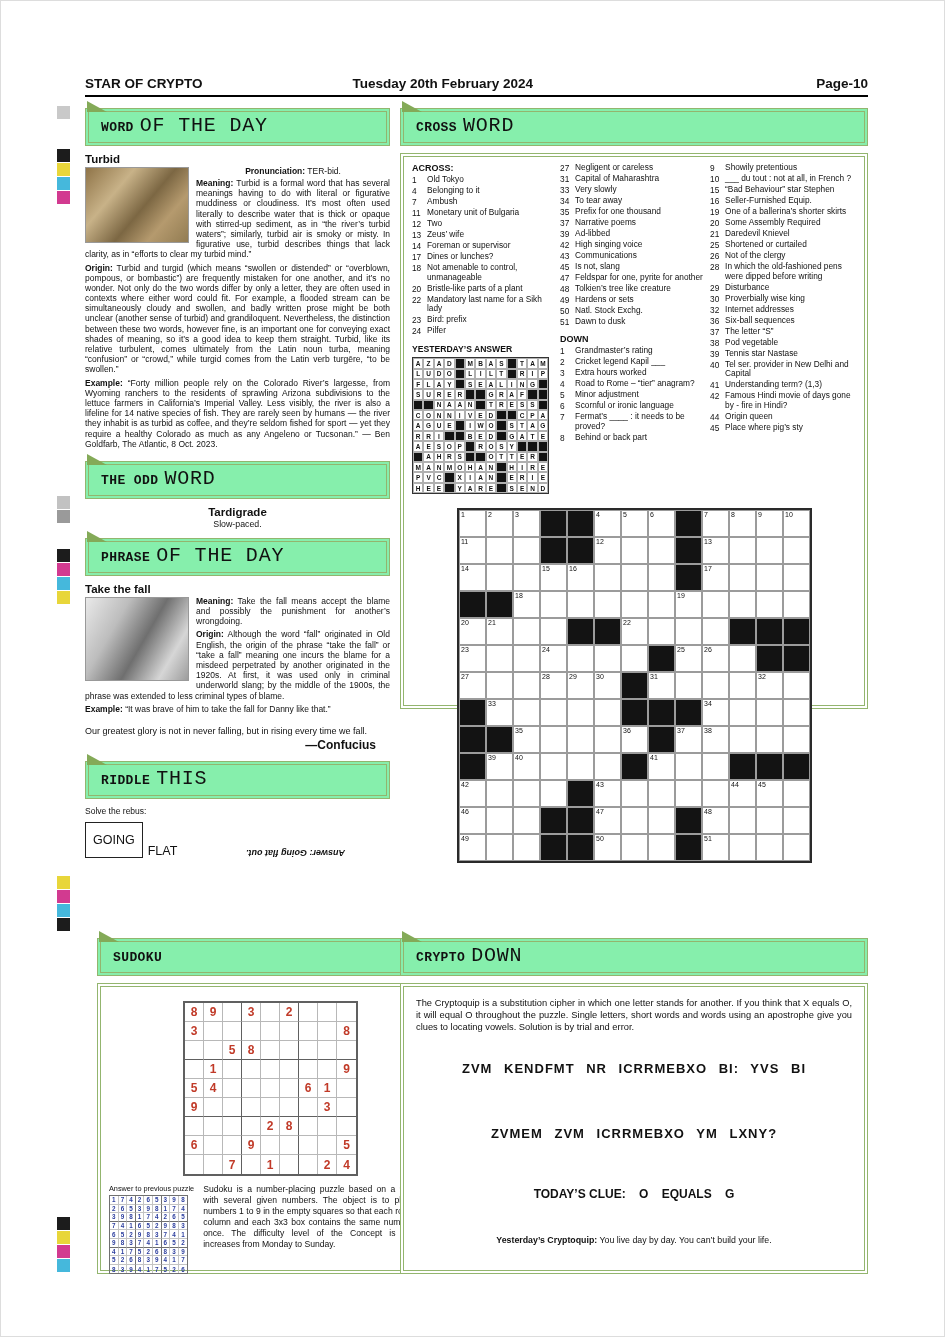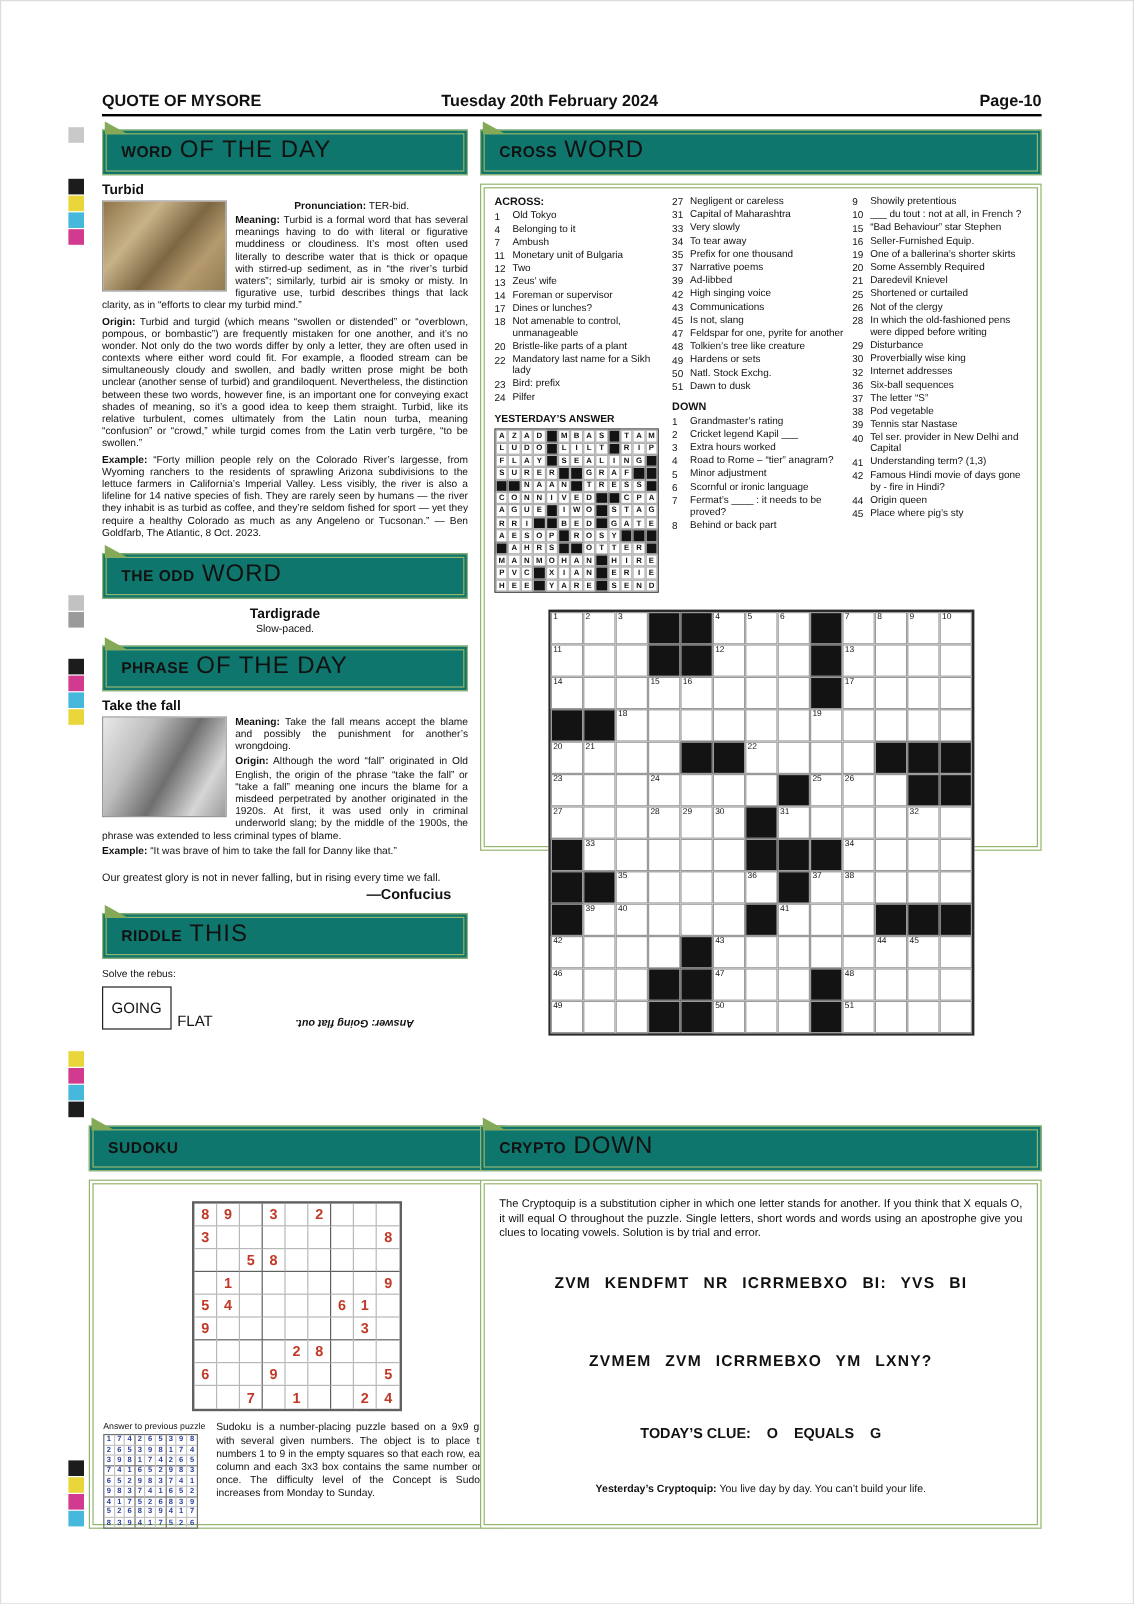--- a/index.html
+++ b/index.html
@@ -11,21 +11,21 @@
   
   .masthead { position:absolute; left:85px; top:76px; width:783px; display:flex; align-items:flex-end;
               font-weight:bold; font-size:13.5px; border-bottom:2.5px solid #000; padding-bottom:4px; }
   .masthead .mid { margin-left:150px; }
   .masthead .pg  { margin-left:auto; }
 
   
   .pmark { position:absolute; width:13px; height:13px; }
 
   
-  .sec-hdr { position:relative; border:4px double #93b56e; background:#0f766e; padding:2px 12px 5px; margin-bottom:7px; }
+  .sec-hdr { position:relative; border:4px double #93b56e; background:#86efac; padding:2px 12px 5px; margin-bottom:7px;font-family:Liberation Mono, monospace; }
   .flag { position:absolute; left:-2px; top:-11px; width:20px; height:11px; background:#84aa58;
           clip-path:polygon(0 0,100% 100%,0 100%); }
   .t-bold { font-weight:bold; font-size:13px; letter-spacing:.4px; }
   .t-big  { font-size:20px; font-weight:400; letter-spacing:.8px; margin-left:6px; }
 
   .leftcol  { position:absolute; left:85px; top:108px; width:305px; }
   .section  { margin-bottom:9px; }
   .clearfix::after { content:""; display:block; clear:both; }
 
   .tiny { font-size:8.5px; line-height:1.2; text-align:justify; }
@@ -69,21 +69,21 @@
   .acell { border:0.5px solid #b0b0b0; display:flex; align-items:center; justify-content:center;
            font-size:6.5px; font-weight:bold; }
   .acell.blk { background:#131313; }
   .xgrid { display:grid; grid-template-columns:repeat(13,27px); grid-auto-rows:27px;
            border:2px solid #2a2a2a; width:max-content; margin:14px auto 0; background:#fff; }
   .xcell { position:relative; border:0.5px solid #9b9b9b; background:#fff; }
   .xcell.blk { background:#131313; }
   .xnum { position:absolute; top:0; left:1.5px; font-size:7px; }
 
   
-  .sud { left:74px; top:938px; width:347px; }
+  .sud { left:97px; top:938px; width:347px; }
   .sud .boxbody { height:291px; }
   .sgrid { display:grid; grid-template-columns:repeat(9,19px); grid-auto-rows:19px;
            border:2px solid #606060; width:max-content; margin:8px auto 8px; }
   .scell { display:flex; align-items:center; justify-content:center; font-size:12px; font-weight:bold; color:#c13a28; }
   .sud-bottom { display:flex; gap:9px; margin-top:2px; }
   .ans-label { font-size:7.3px; margin-bottom:2px; }
   .msgrid { display:grid; grid-template-columns:repeat(9,8.6px); grid-auto-rows:8.6px;
             border:1px solid #707070; width:max-content; }
   .mscell { display:flex; align-items:center; justify-content:center; font-size:6.3px; font-weight:bold; color:#2b3d9e; }
   .sud-desc { flex:1; font-size:8.6px; line-height:1.28; text-align:justify; }
@@ -120,21 +120,21 @@
       <div class="pmark" style="left: 57px; top: 890px; background: rgb(210, 58, 144);"></div>
       <div class="pmark" style="left: 57px; top: 904px; background: rgb(69, 184, 220);"></div>
       <div class="pmark" style="left: 57px; top: 918px; background: rgb(28, 28, 28);"></div>
       <div class="pmark" style="left: 57px; top: 1217px; background: rgb(28, 28, 28);"></div>
       <div class="pmark" style="left: 57px; top: 1231px; background: rgb(232, 214, 58);"></div>
       <div class="pmark" style="left: 57px; top: 1245px; background: rgb(210, 58, 144);"></div>
       <div class="pmark" style="left: 57px; top: 1259px; background: rgb(69, 184, 220);"></div>
     </div>
 
   <div class="masthead">
-    <span>QUOTE OF MYSORE</span>
+    <span>STAR OF CRYPTO</span>
     <span class="mid">Tuesday 20th February 2024</span>
     <span class="pg">Page-10</span>
   </div>
 
   <div class="leftcol">
 
     <div class="section">
       <div class="sec-hdr">
         <span class="flag"></span>
         <span class="t-bold">WORD</span><span class="t-big">OF THE DAY</span>

